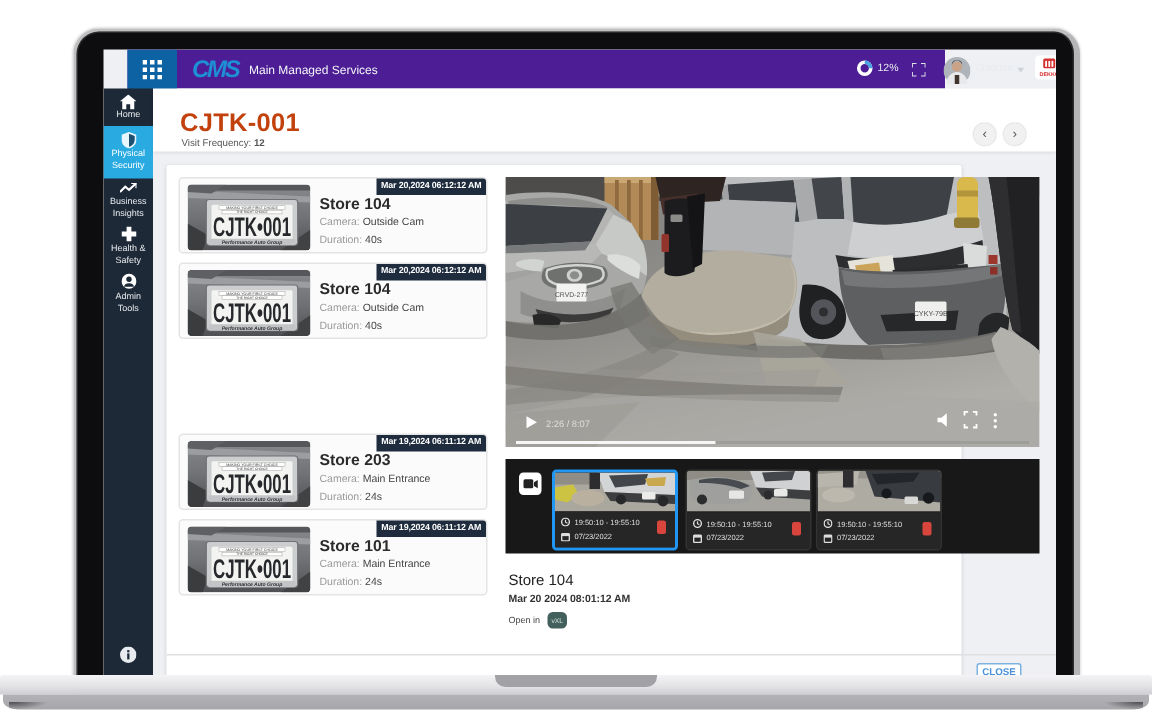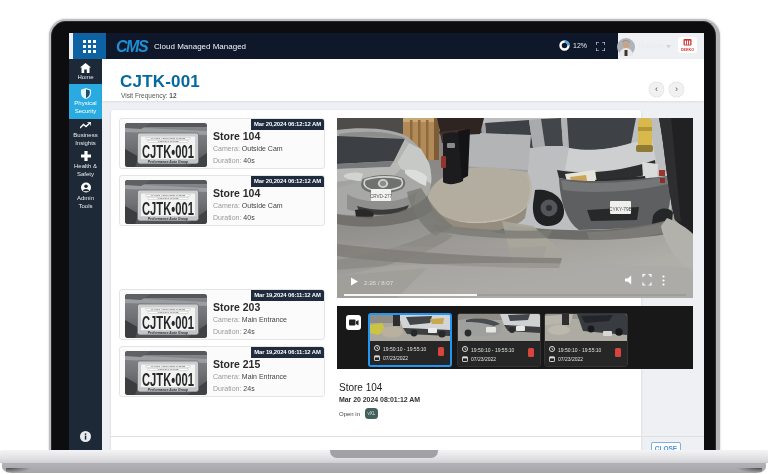--- a/index.html
+++ b/index.html
@@ -25,32 +25,32 @@
   #base-front {
     position:absolute; left:2px; top:463px; width:764px; height:10px;
     background:linear-gradient(#b3b3b7, #a6a6aa);
     border-radius:0 0 10px 10px / 0 0 6px 6px;
   }
   #notch {
     position:absolute; left:330px; top:450px; width:108px; height:8px;
     background:#a2a2a6; border-radius:0 0 7px 7px;
   }
   
-  #topbar { position:absolute; left:4px; top:0; width:545px; height:26px; background:#0f172a; }
+  #topbar { position:absolute; left:16px; top:0; width:545px; height:26px; background:#4c1d95; }
   #appsq { position:absolute; left:0; top:0; width:33px; height:27px; background:#0d62a4; }
   #cms-logo { position:absolute; left:43px; top:5px; color:#1e8fd5; font-size:16px; font-weight:bold; font-style:italic; letter-spacing:-1.5px; }
   #cms-title { position:absolute; left:81px; top:9px; color:#f2f4f7; font-size:8px; }
   .tb-txt { color:#e8ebef; font-size:7px; position:absolute; }
   
   #sidebar { position:absolute; left:0; top:26px; width:33px; height:393px; background:#1d2937; }
   .nav-label { position:absolute; width:33px; text-align:center; color:#e8ebef; font-size:6px; line-height:7.5px; }
   #nav-active { position:absolute; left:0; top:25px; width:33px; height:35px; background:#29abe2; }
   
   #header { position:absolute; left:33px; top:26px; width:602px; height:42px; background:#ffffff; box-shadow:0 1px 2px rgba(0,0,0,.08); }
-  #h-title { position:absolute; left:18px; top:13px; font-size:17px; font-weight:bold; color:#0369a1; letter-spacing:.2px;}
+  #h-title { position:absolute; left:18px; top:13px; font-size:17px; font-weight:bold; color:#c2410c; letter-spacing:.2px;}
   #h-sub { position:absolute; left:19px; top:33px; font-size:6.5px; color:#555; }
   .circ-btn { position:absolute; width:15px; height:15px; border-radius:50%; background:#f1f1f2; color:#555; font-size:9px; text-align:center; line-height:14px; box-shadow:0 0 1px rgba(0,0,0,.3);}
   
   #modal { position:absolute; left:42px; top:77px; width:530px; height:342px; background:#ffffff; border-radius:2px; box-shadow:0 1px 3px rgba(0,0,0,.12); }
   
   .card { position:absolute; left:8px; width:206px; height:51px; background:#fbfbfb; border:1px solid #e4e4e4; border-radius:3px; }
   .badge { position:absolute; right:0px; top:0px; width:73px; height:11px; background:#1f2c3e; color:#fff; font-size:5.9px; font-weight:bold; text-align:center; line-height:11px; border-radius:0 2px 0 0; letter-spacing:-.1px; white-space:nowrap; }
   .plate { position:absolute; left:5px; top:4px; width:82px; height:44px; border-radius:3px; overflow:hidden; }
   .c-title { position:absolute; left:93px; top:11px; font-size:10.5px; font-weight:bold; color:#2b2b2b; }
   .c-line1 { position:absolute; left:93px; top:26px; font-size:7px; color:#999; }
@@ -83,21 +83,21 @@
             <rect x="0" y="5" width="3" height="3"></rect>
             <rect x="5" y="5" width="3" height="3"></rect>
             <rect x="10" y="5" width="3" height="3"></rect>
             <rect x="0" y="10" width="3" height="3"></rect>
             <rect x="5" y="10" width="3" height="3"></rect>
             <rect x="10" y="10" width="3" height="3"></rect>
           </g>
         </svg>
       </div>
       <div id="cms-logo">CMS</div>
-      <div id="cms-title">Cloud Managed Managed</div>
+      <div id="cms-title">Main Managed Services</div>
 
       <svg class="abs" style="left:486px;top:7px" width="11" height="11" viewBox="0 0 11 11">
         <circle cx="5.5" cy="5.5" r="4" fill="none" stroke="#ffffff" stroke-width="2.4"></circle>
         <path d="M5.5 1.5 A4 4 0 0 1 9.5 5.5" fill="none" stroke="#4aa3e0" stroke-width="2.4"></path>
       </svg>
       <div class="tb-txt" style="left:500px;top:9px">12%</div>
 
       <svg class="abs" style="left:523px;top:9px" width="9" height="9" viewBox="0 0 9 9">
         <path d="M0 3 V0 H3 M6 0 H9 V3 M9 6 V9 H6 M3 9 H0 V6" fill="none" stroke="#dfe3e8" stroke-width="1.2"></path>
       </svg>
@@ -198,21 +198,21 @@
         <div class="badge">Mar 19,2024 06:11:12 AM</div>
         <div class="c-title">Store 203</div>
         <div class="c-line1">Camera: <b>Main Entrance</b></div>
         <div class="c-line2">Duration: <b>24s</b></div>
       </div>
       <div class="card" style="top:236px">
         <div class="plate"><svg width="82" height="44" viewBox="0 0 82 44">
             <use href="#plateimg"></use>
           </svg></div>
         <div class="badge">Mar 19,2024 06:11:12 AM</div>
-        <div class="c-title">Store 215</div>
+        <div class="c-title">Store 101</div>
         <div class="c-line1">Camera: <b>Main Entrance</b></div>
         <div class="c-line2">Duration: <b>24s</b></div>
       </div>
 
       <div id="video">
         <svg width="356" height="180" viewBox="0 0 356 180">
           <use href="#videoscene"></use>
         </svg>
       </div>
 

